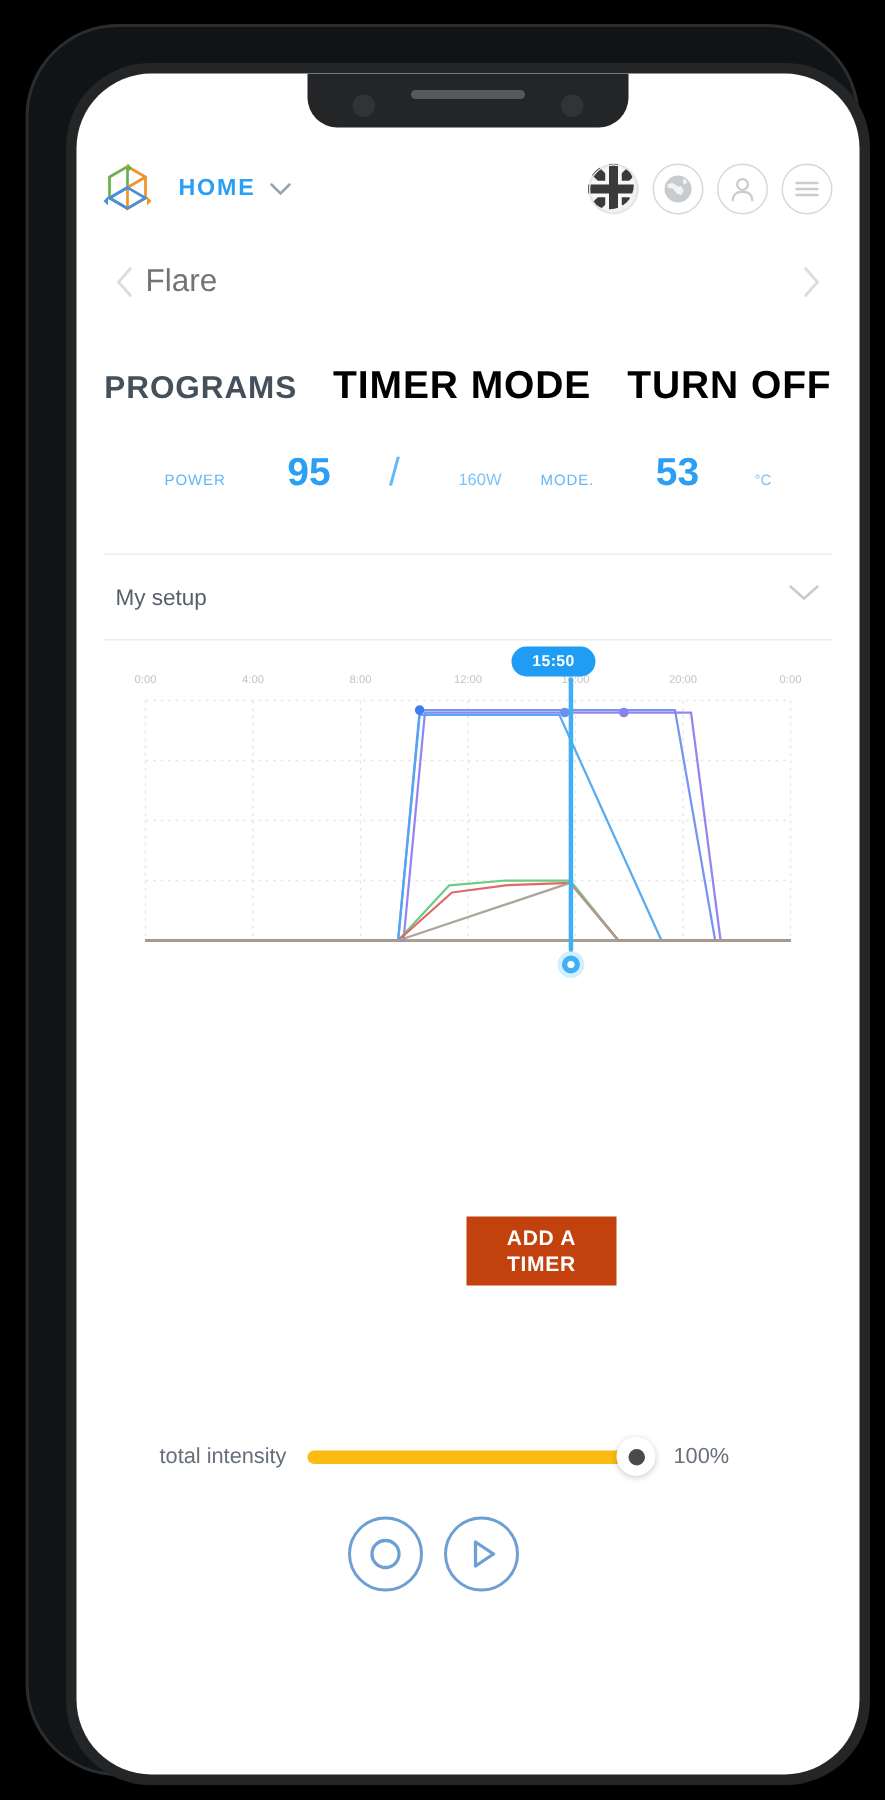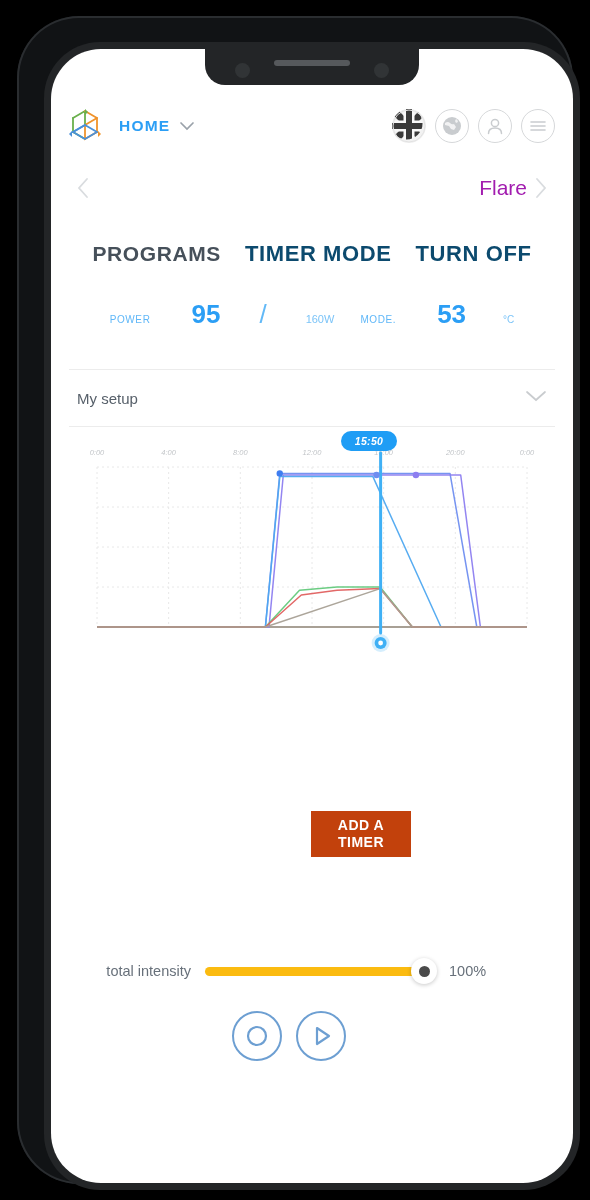--- a/index.html
+++ b/index.html
@@ -87,32 +87,32 @@
   .flag-circle { border: none; background: #efefef; }
 
   
   .title-row {
     position: absolute; left: 0; top: 116px;
     width: 522px; height: 46px;
     display: flex; align-items: center; padding: 0 18px;
   }
   .nav-arrow { width: 28px; flex: 0 0 28px; display: flex; justify-content: center; }
   .device-title {
-    flex: 1 1 auto; text-align: right;
-    font-size: 21px; color: #a21caf;
+    flex: 1 1 auto; text-align: left;
+    font-size: 21px; color: #737373;
     font-weight: normal;
   }
 
   
   .tabs-row {
     position: absolute; left: 0; top: 192px;
     width: 522px;
     display: flex; justify-content: center; align-items: baseline; gap: 24px; font-weight: bold;
   }
-  .tab { font-size: 22px; letter-spacing: .6px; color: #0c4a6e; }
+  .tab { font-size: 26px; letter-spacing: .6px; color: #000000; }
   .tab.active { color: #46505a; font-size: 21px; }
 
   
   .readouts {
     position: absolute; left: 0; top: 250px;
     width: 522px;
     display: flex; justify-content: center; align-items: baseline; gap: 26px;
     color: #2b9ef5;
   }
   .ro-group { display: flex; align-items: baseline; gap: 36px; }
@@ -129,21 +129,21 @@
     border-top: 1px solid #ececec;
     border-bottom: 1px solid #ececec;
     display: flex; align-items: center; justify-content: space-between;
     padding: 0 8px;
   }
   .setup-label { font-size: 15px; color: #57606a; }
 
   
   .chart-wrap {
     position: absolute; left: 18px; top: 380px;
-    width: 486px; height: 240px; font-style: italic;
+    width: 486px; height: 240px;
   }
   .chart-svg { display: block; width: 486px; height: 240px; }
   .time-bubble {
     position: absolute;
     left: 272px; top: 2px;
     width: 56px; height: 20px;
     background: #1f9df5;
     border-radius: 10px;
     color: #fff; font-size: 10.5px; font-weight: bold;
     display: flex; align-items: center; justify-content: center;

